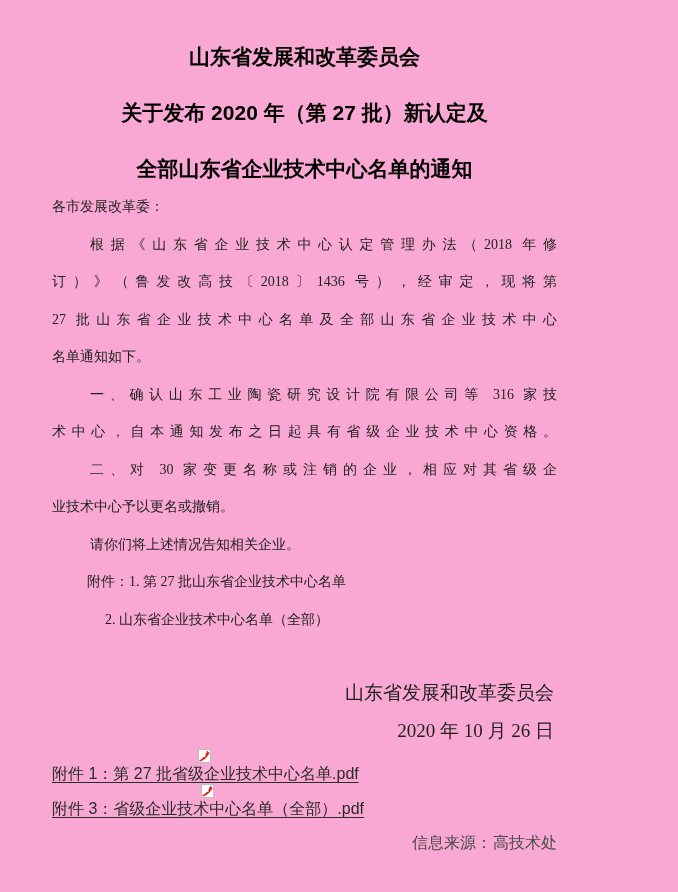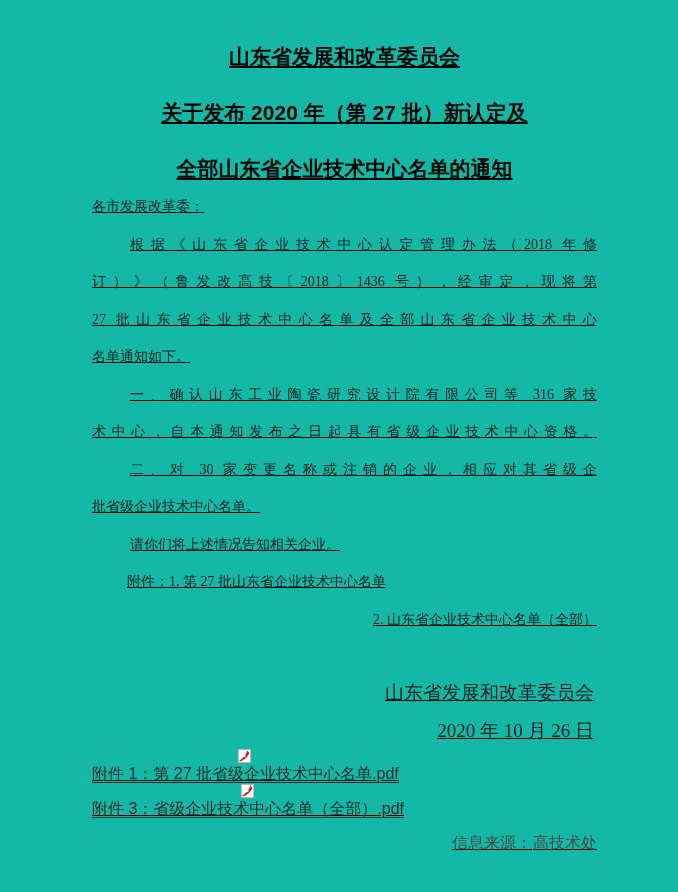--- a/index.html
+++ b/index.html
@@ -7,23 +7,22 @@
     width: 678px;
     height: 892px;
     background: #ffffff;
     overflow: hidden;
     font-family: "Liberation Serif", "DejaVu Serif", serif;
   }
   .page {
     box-sizing: border-box;
     width: 678px;
     height: 892px;
-    padding: 46px 0 0 92px;
-    background: #14b8a6;
-    text-decoration: underline;
+    padding: 46px 0 0 52px;
+    background: #f9a8d4;
   }
   .text-block { width: 505px; }
 
   
   .titles {
     width: 505px;
     text-align: center;
     font-family: "Liberation Sans", "DejaVu Sans", sans-serif;
     font-weight: bold;
     color: #000000;
@@ -36,21 +35,21 @@
   .bodytext {
     margin-top: 9px;
     width: 505px;
     font-size: 14px;
     line-height: 37.5px;
     color: #1f1f1f;
   }
   .b-line { white-space: normal; }
   .ind2 { padding-left: 38px; }
   .ml35 { padding-left: 35px; }
-  .ml53 { padding-left: 53px; text-align: right; }
+  .ml53 { padding-left: 53px; }
   .stretch { text-align: justify; text-align-last: justify; }
 
   
   .sig {
     margin-top: 36px;
     width: 505px;
     text-align: right;
     padding-right: 3px;
     box-sizing: border-box;
     font-size: 19px;
@@ -104,21 +103,21 @@
 
   <div class="bodytext text-block">
     <div class="b-line">各市发展改革委：</div>
     <div class="b-line ind2 stretch">根据《山东省企业技术中心认定管理办法（2018 年修</div>
     <div class="b-line stretch">订）》（鲁发改高技〔2018〕1436 号），经审定，现将第</div>
     <div class="b-line stretch">27 批山东省企业技术中心名单及全部山东省企业技术中心</div>
     <div class="b-line">名单通知如下。</div>
     <div class="b-line ind2 stretch">一、确认山东工业陶瓷研究设计院有限公司等 316 家技</div>
     <div class="b-line stretch">术中心，自本通知发布之日起具有省级企业技术中心资格。</div>
     <div class="b-line ind2 stretch">二、对 30 家变更名称或注销的企业，相应对其省级企</div>
-    <div class="b-line">批省级企业技术中心名单。</div>
+    <div class="b-line">业技术中心予以更名或撤销。</div>
     <div class="b-line ind2">请你们将上述情况告知相关企业。</div>
     <div class="b-line ml35">附件：1. 第 27 批山东省企业技术中心名单</div>
     <div class="b-line ml53">2. 山东省企业技术中心名单（全部）</div>
   </div>
 
   <div class="sig text-block">
     <div>山东省发展和改革委员会</div>
     <div>2020 年 10 月 26 日</div>
   </div>
 

